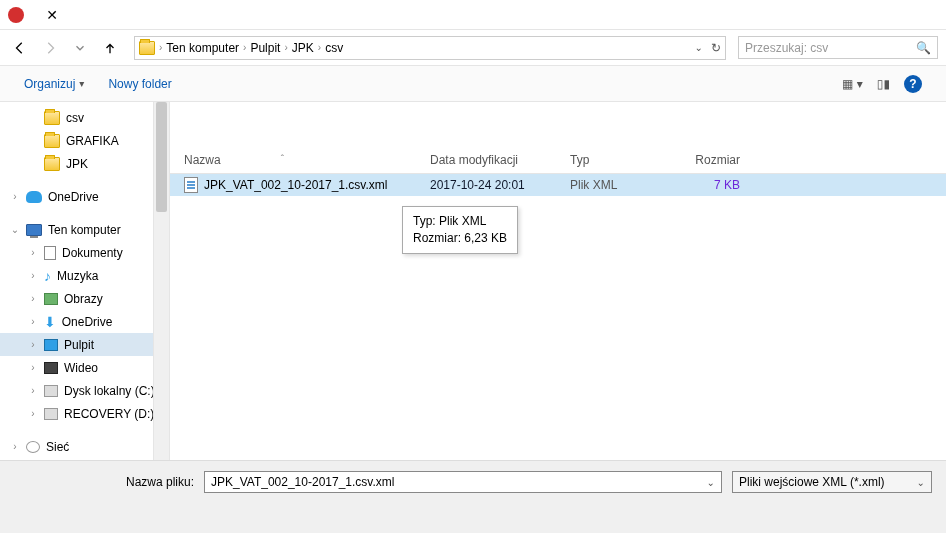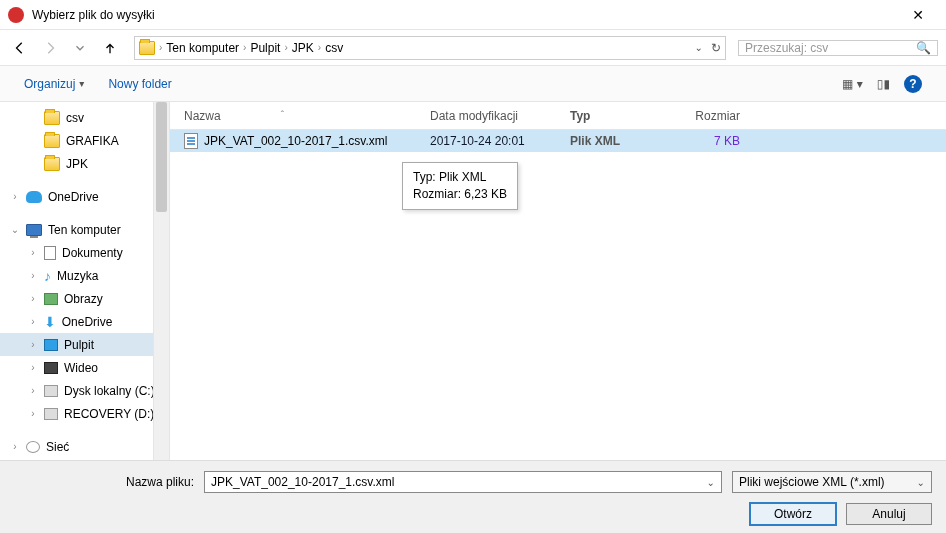--- a/index.html
+++ b/index.html
@@ -13,21 +13,21 @@
 .navbar { height: 36px; display: flex; align-items: center; padding: 0 8px; gap: 6px; border-bottom: 1px solid #e5e5e5; }
 .nav-btn { width: 24px; height: 24px; display: flex; align-items: center; justify-content: center; color: #999; }
 .nav-btn.enabled { color: #000; }
 .nav-btn svg { width: 14px; height: 14px; }
 .addressbar { flex: 1; height: 24px; border: 1px solid #ccc; display: flex; align-items: center; padding: 0 4px; gap: 4px; margin: 0 6px; }
 .crumb { display: flex; align-items: center; gap: 4px; }
 .crumb-sep { color: #888; font-size: 10px; }
 .folder-glyph { width: 16px; height: 14px; background: linear-gradient(#ffe79e,#f5c93a); border: 1px solid #d8a900; border-radius: 1px; position: relative; }
 .folder-glyph::before { content:""; position:absolute; top:-3px; left:0; width:8px; height:3px; background:#f5c93a; border:1px solid #d8a900; border-bottom:none; border-radius:1px 1px 0 0;}
 .addr-right { margin-left: auto; display:flex; align-items:center; gap:8px; color:#555;}
-.searchbox { width: 200px; height: 16px; border: 1px solid #ccc; display: flex; align-items: center; padding: 0 6px; color: #999; }
+.searchbox { width: 200px; height: 23px; border: 1px solid #ccc; display: flex; align-items: center; padding: 0 6px; color: #999; }
 .searchbox .mag { margin-left: auto; color: #555; }
 
 .toolbar { height: 36px; display: flex; align-items: center; padding: 0 24px; gap: 24px; border-bottom: 1px solid #e5e5e5; background: #fafafa; }
 .tool-link { color: #0a5bb3; display: flex; align-items: center; gap: 4px; }
 .tool-right { margin-left: auto; display: flex; align-items: center; gap: 14px; color: #555; }
 .help-icon { width: 18px; height: 18px; border-radius: 50%; background: #0a5bb3; color: #fff; display: flex; align-items: center; justify-content: center; font-weight: bold; font-size: 12px;}
 
 .body { display: flex; height: 358px; }
 .tree { width: 170px; border-right: 1px solid #e5e5e5; overflow-y: auto; padding: 4px 0; position:relative;}
 .tree-scrollbar { position:absolute; right:0; top:0; bottom:0; width:16px; background:#f0f0f0; border-left:1px solid #e5e5e5;}
@@ -41,25 +41,25 @@
 .pc-ico::after{content:"";position:absolute;bottom:-3px;left:3px;right:3px;height:2px;background:#888;}
 .doc-ico { width:12px;height:14px;background:#fff;border:1px solid #888;}
 .music-ico { color:#2f9fe6; font-size:14px;}
 .pic-ico { width:14px;height:12px;background:#6bb36b;border:1px solid #4a8a4a;}
 .dl-ico { color:#2f9fe6; font-size:14px;}
 .desk-ico { width:14px;height:12px;background:#2f9fe6;border:1px solid #1a6fa6;}
 .vid-ico { width:14px;height:12px;background:#444;border:1px solid #222;}
 .disk-ico { width:14px;height:12px;background:#ddd;border:1px solid #999;}
 .net-ico { width:14px;height:12px;background:#fff;border:1px solid #999;border-radius:50%;}
 
-.list { flex: 1; position: relative; }
+.list { flex: 1; position: relative; margin-top: 44px; }
 .list-header { height: 28px; display: flex; align-items: center; border-bottom: 1px solid #e5e5e5; color: #555; }
 .col-name { width: 260px; padding-left: 14px; display:flex;align-items:center;gap:60px;}
 .col-date { width: 140px; }
-.col-type { width: 110px; font-weight: bold; }
+.col-type { width: 110px; }
 .col-size { width: 80px; text-align: right; padding-right: 20px; }
 .sort-ind { color:#888; font-size:10px;}
 .list-row { height: 22px; display: flex; align-items: center; }
 .list-row.sel { background: #cde6f7; }
 .file-ico { width:14px;height:16px;background:#fff;border:1px solid #888;margin-right:6px;position:relative;}
 .file-ico::after { content:""; position:absolute; top:3px; left:2px; right:2px; height:2px; background:#5a9bd5; box-shadow: 0 3px 0 #5a9bd5, 0 6px 0 #5a9bd5;}
 .tooltip { position:absolute; left:232px; top:60px; background:#fff; border:1px solid #aaa; padding:6px 10px; box-shadow:2px 2px 4px rgba(0,0,0,.15); line-height:1.4;}
 
 .footer { height: 73px; border-top: 1px solid #ddd; background: #f0f0f0; padding: 10px 14px; }
 .fn-row { display:flex; align-items:center; gap:10px; margin-bottom:10px;}
@@ -69,21 +69,20 @@
 .btn-row { display:flex; justify-content:flex-end; gap:10px;}
 .btn { width: 86px; height: 22px; border: 1px solid #888; background:#e8e8e8; display:flex;align-items:center;justify-content:center;}
 .btn.primary { border: 1px solid #2f7fc8; background:#e8f0f8; box-shadow: 0 0 0 1px #2f7fc8;}
 .carets { color:#555; font-size:10px;}
 </style>
 </head>
 <body>
 
 <div class="titlebar">
   <div class="app-icon"></div>
-  <div class="title">Wybierz plik do wysyłki</div>
   <div class="close">✕</div>
 </div>
 
 <div class="navbar">
   <div class="nav-btn enabled">
       <svg viewBox="0 0 16 16">
         <path d="M10 2 L4 8 L10 14" fill="none" stroke="#000" stroke-width="1.5"></path>
       </svg>
     </div>
   <div class="nav-btn">
@@ -252,21 +251,13 @@
     <div class="fn-label">Nazwa pliku:</div>
     <div class="fn-input">
       <span>JPK_VAT_002_10-2017_1.csv.xml</span>
       <span class="carets">⌄</span>
     </div>
     <div class="fn-filter">
       <span>Pliki wejściowe XML (*.xml)</span>
       <span class="carets">⌄</span>
     </div>
   </div>
-  <div class="btn-row">
-    <div class="btn primary">
-        <span>Otwórz</span>
-      </div>
-    <div class="btn">
-        <span>Anuluj</span>
-      </div>
-  </div>
 </div>
 
 </body></html>

